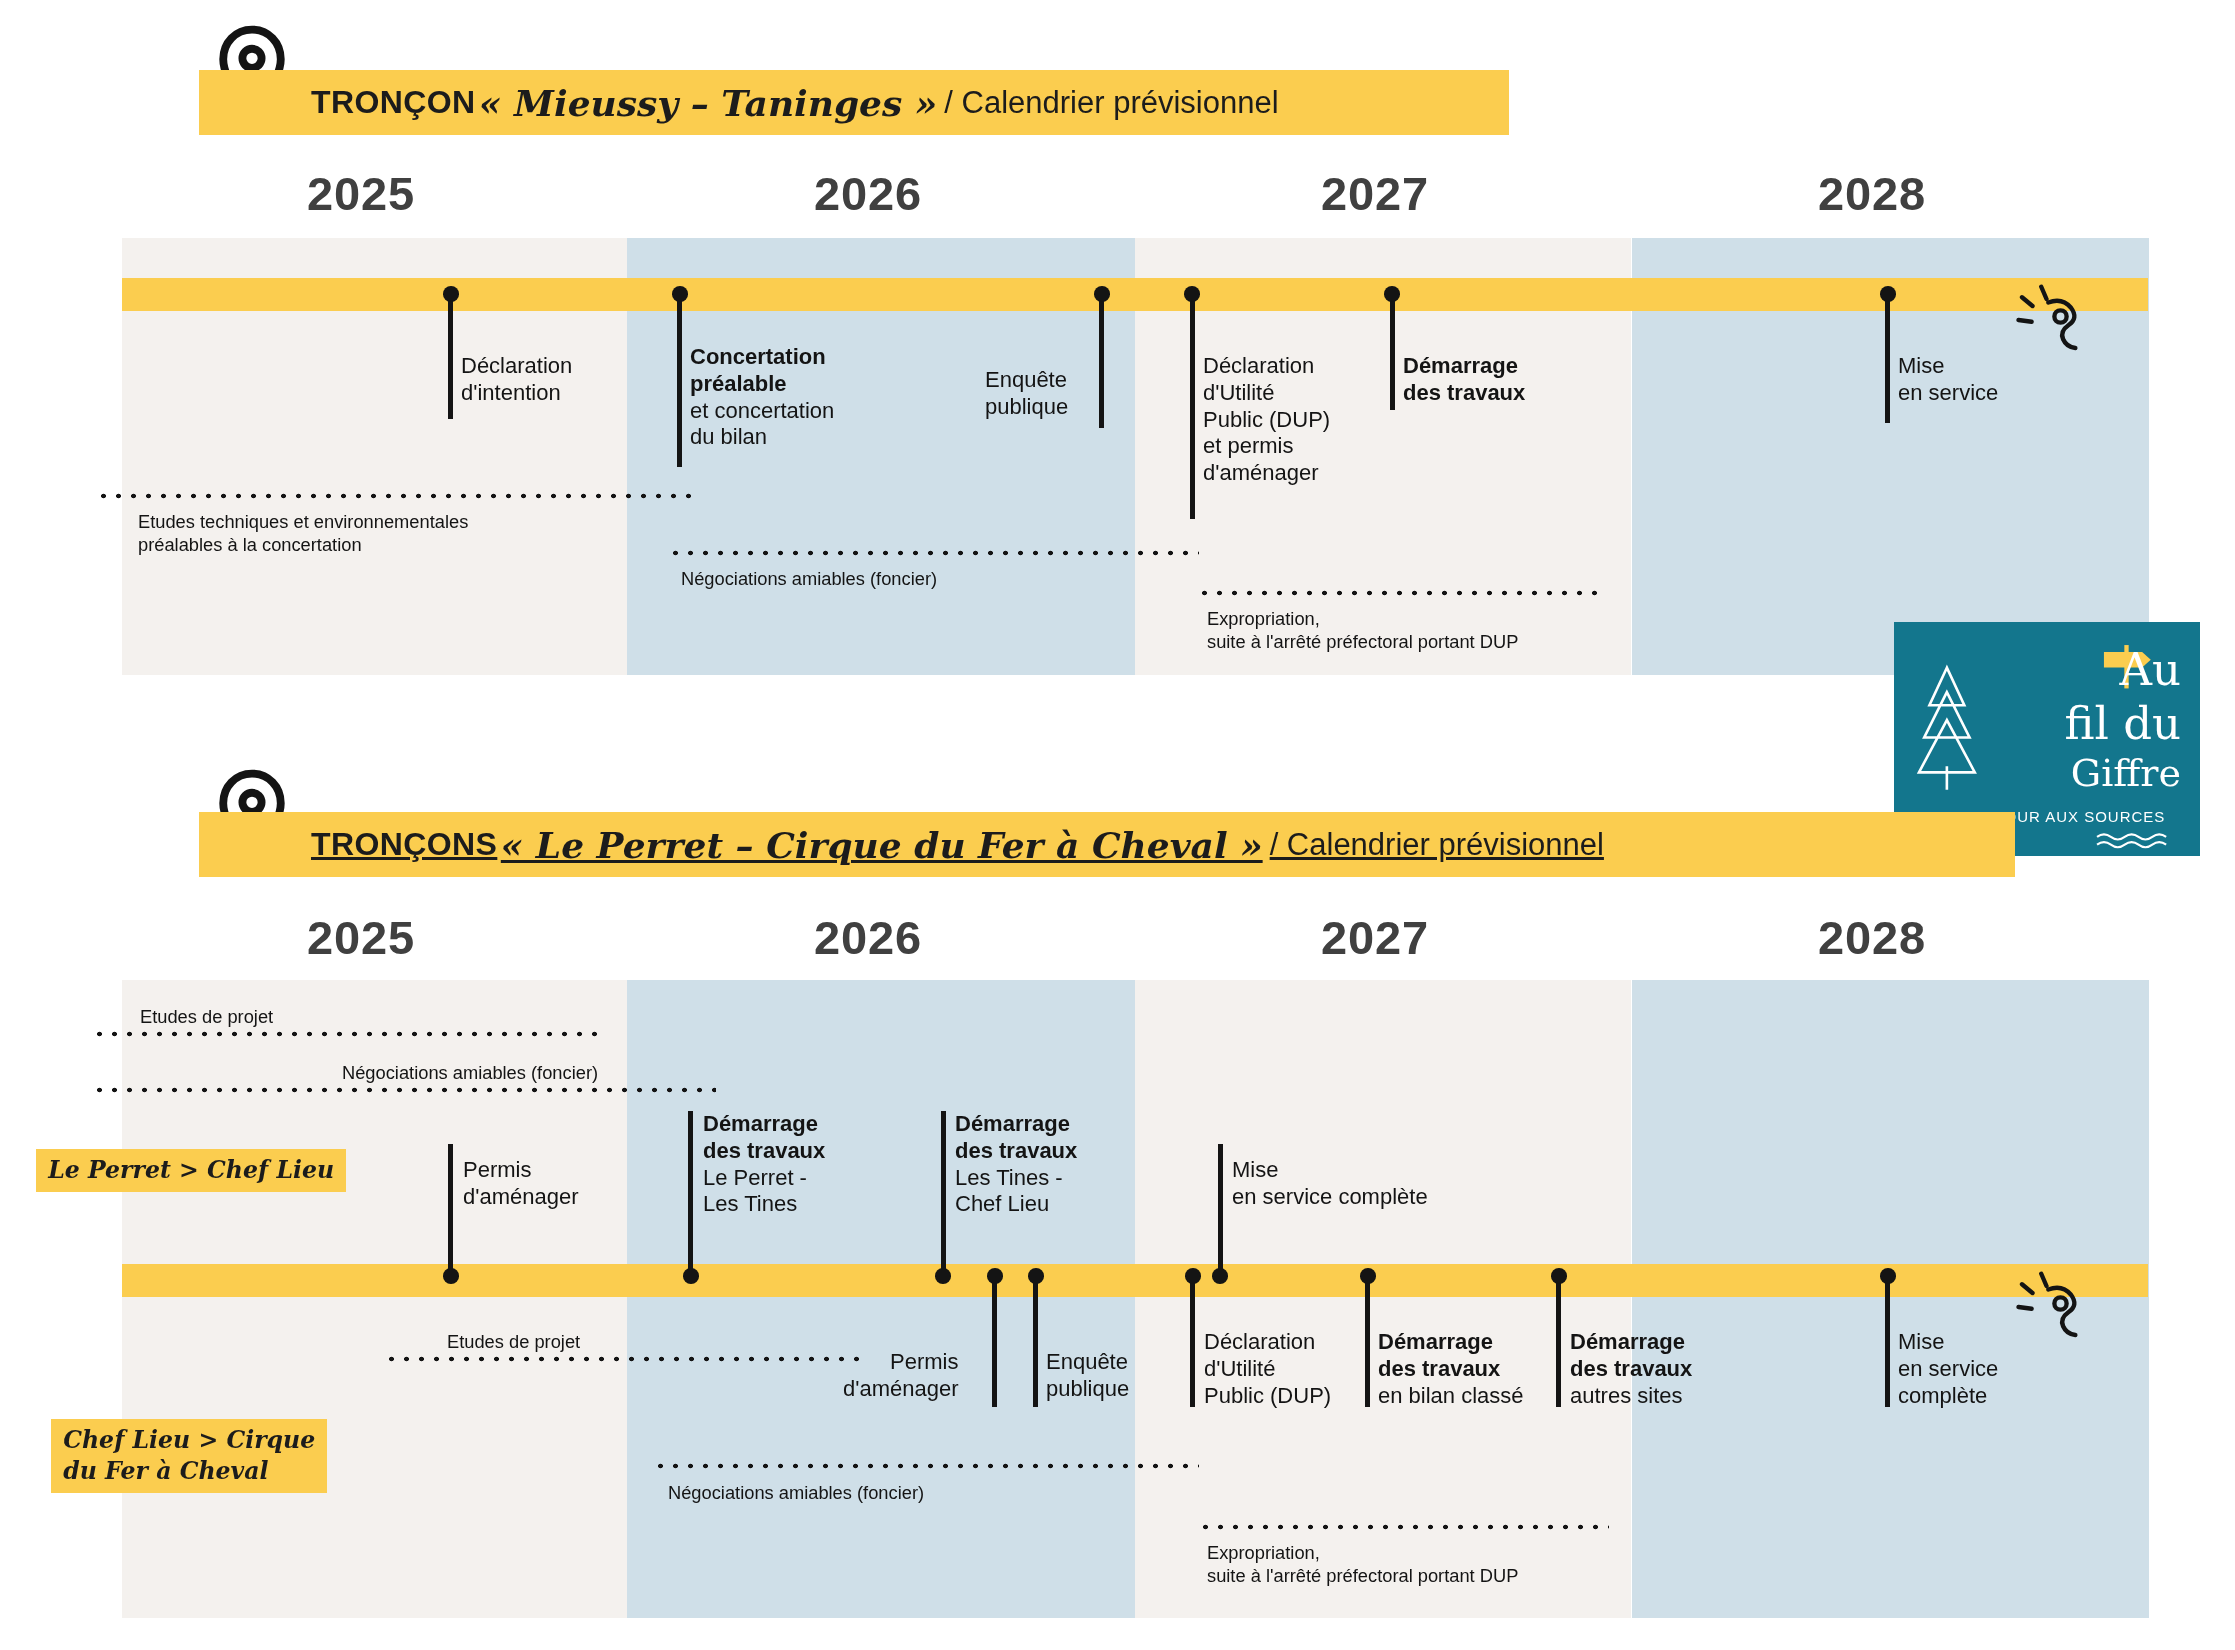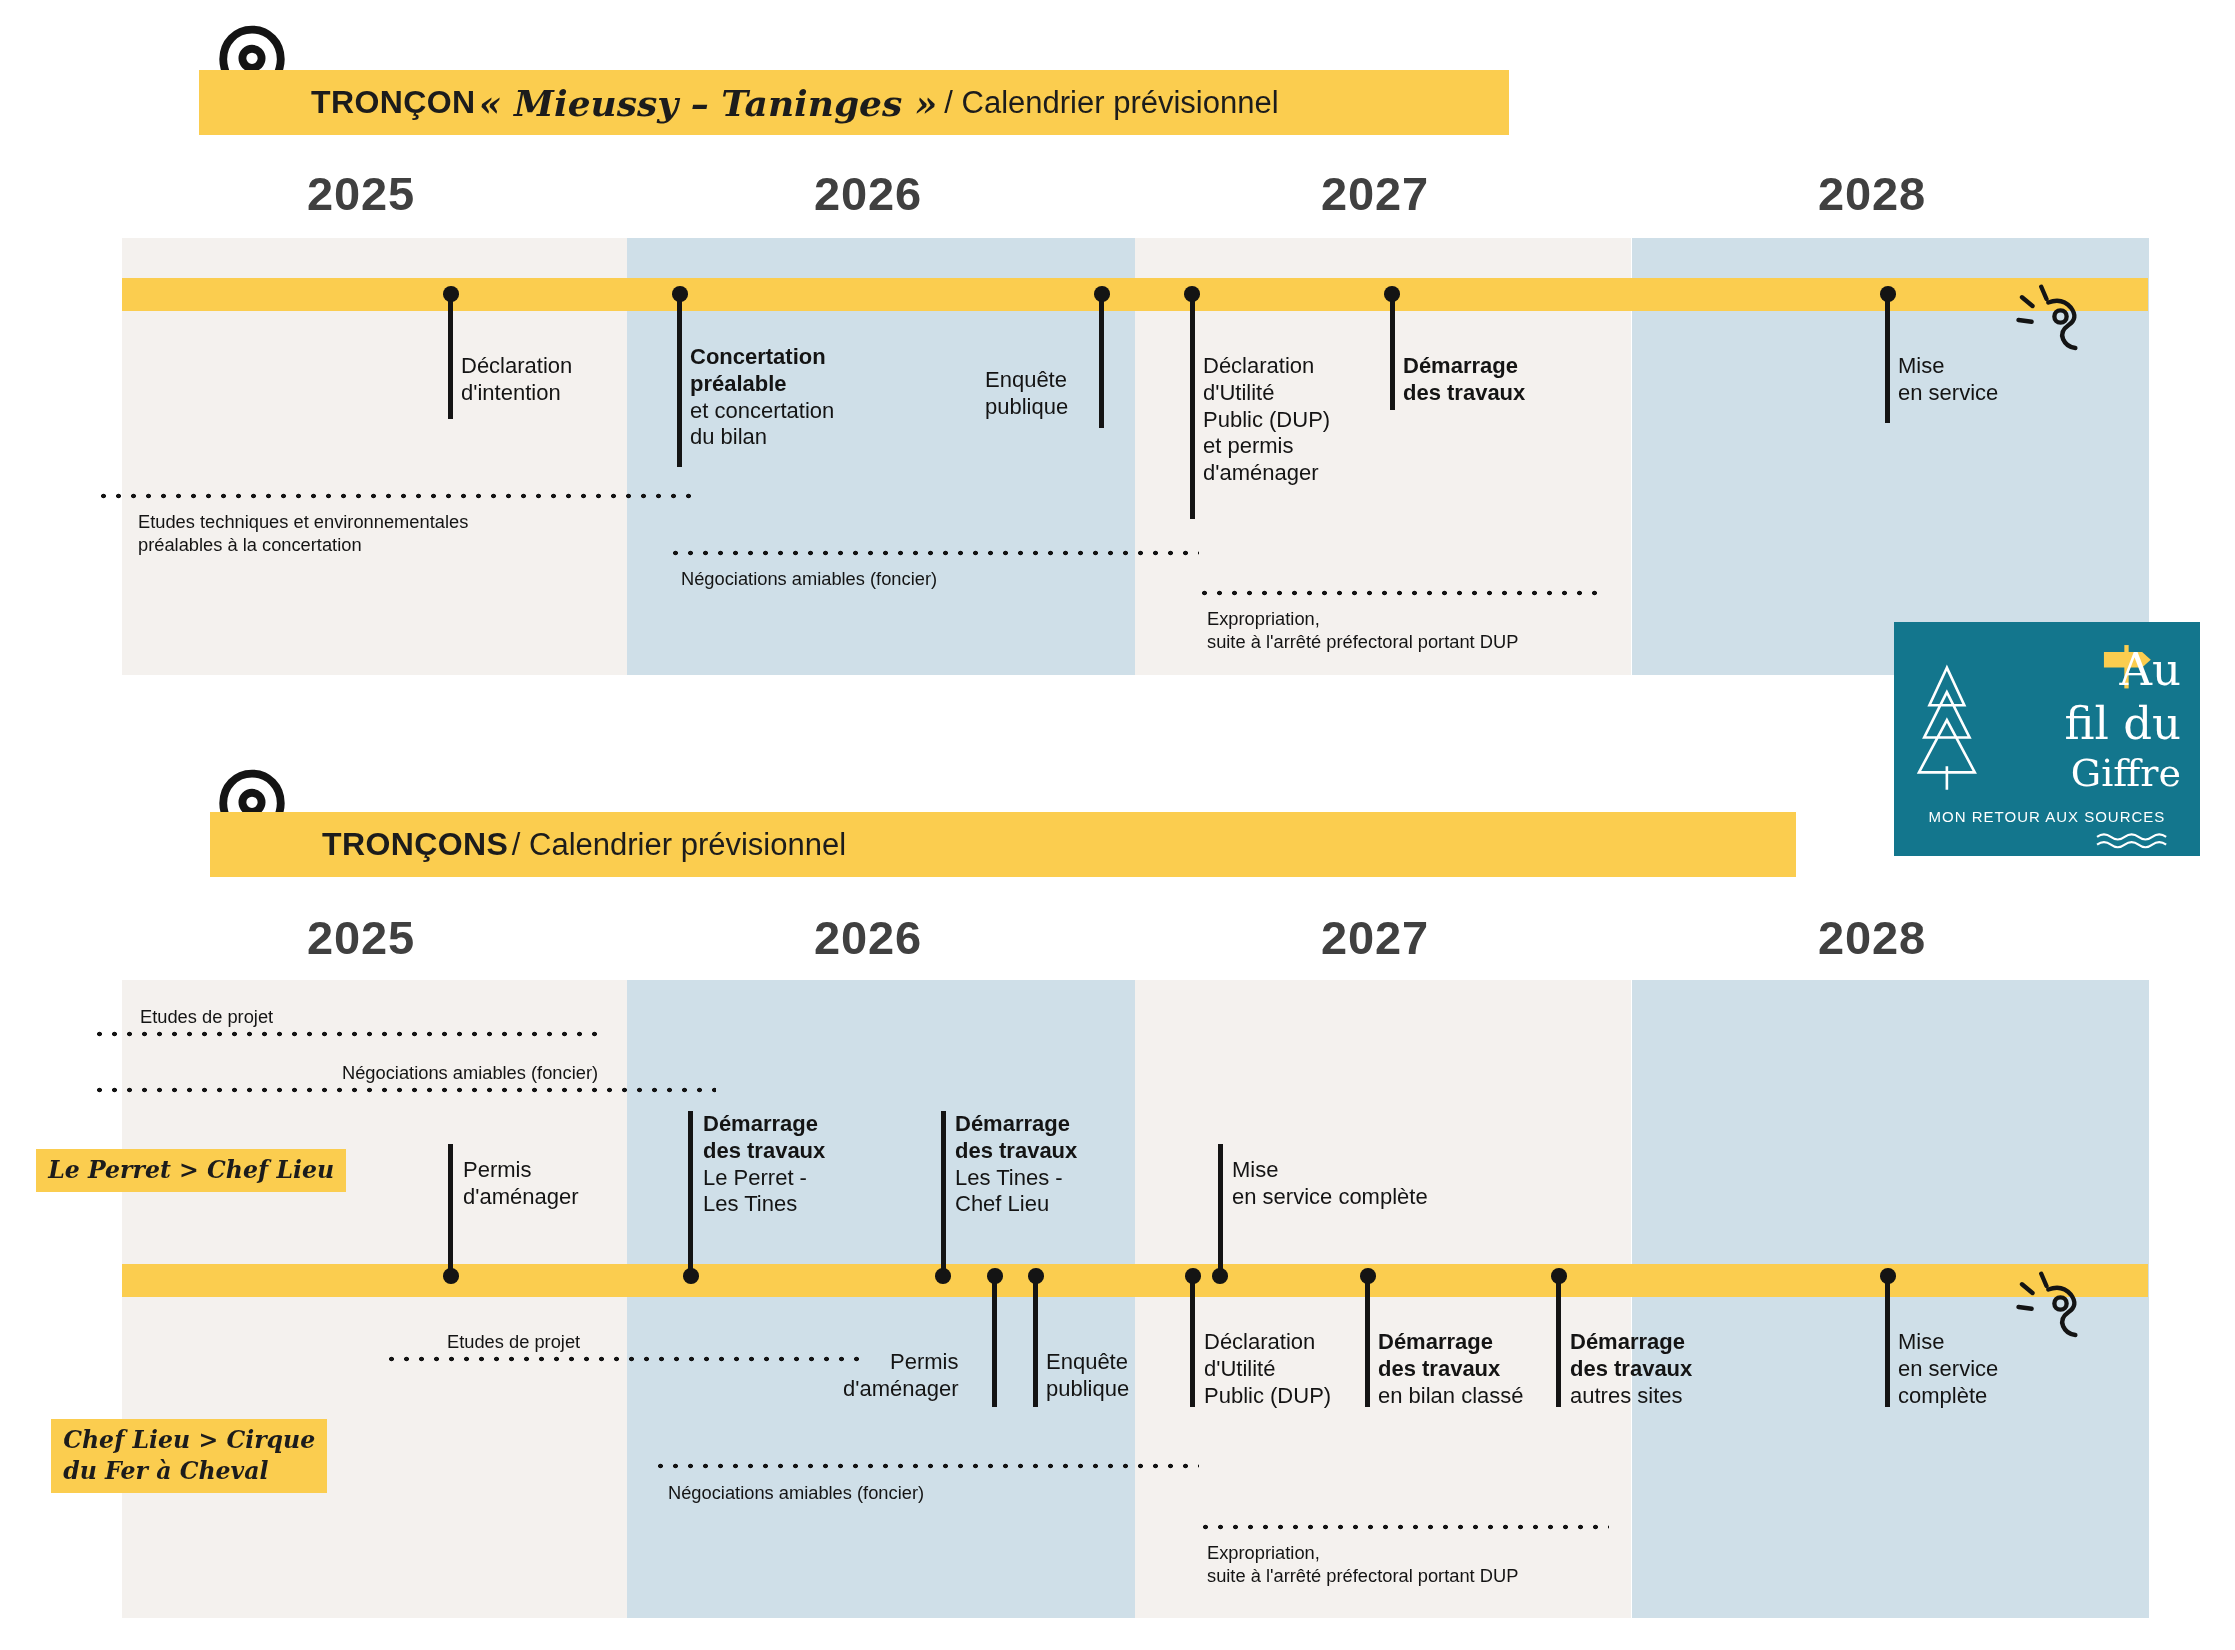--- a/index.html
+++ b/index.html
@@ -263,22 +263,23 @@
 
 <div>
 
   <div class="pin" style="left:218px; top:769px;">
     <svg viewBox="0 0 78 120">
       <path d="M39 5 C20 5 6 20 6 39 c0 24 27 52 33 76 6-24 33-52 33-76 C72 20 58 5 39 5z" fill="none" stroke="#141414" stroke-width="9"></path>
       <circle cx="39" cy="38" r="11" fill="none" stroke="#141414" stroke-width="9"></circle>
     </svg>
   </div>
 
-  <div class="title-band" style="left:210px; top:812px; width:1586px;">
+  <div class="title-band" style="left:199px; top:812px; width:1816px;text-decoration:underline;">
     <span class="title-strong">TRONÇONS</span>
+    <span class="title-script">« Le Perret – Cirque du Fer à Cheval »</span>
     <span class="title-rest">/ Calendrier prévisionnel</span>
   </div>
 
   <div class="year-label" style="left:307px; top:910px;">2025</div>
   <div class="year-label" style="left:814px; top:910px;">2026</div>
   <div class="year-label" style="left:1321px; top:910px;">2027</div>
   <div class="year-label" style="left:1818px; top:910px;">2028</div>
 
   <div class="yearcol col-light" style="left:122px; top:980px; width:505px; height:638px;"></div>
   <div class="yearcol col-blue" style="left:627px; top:980px; width:508px; height:638px;"></div>

